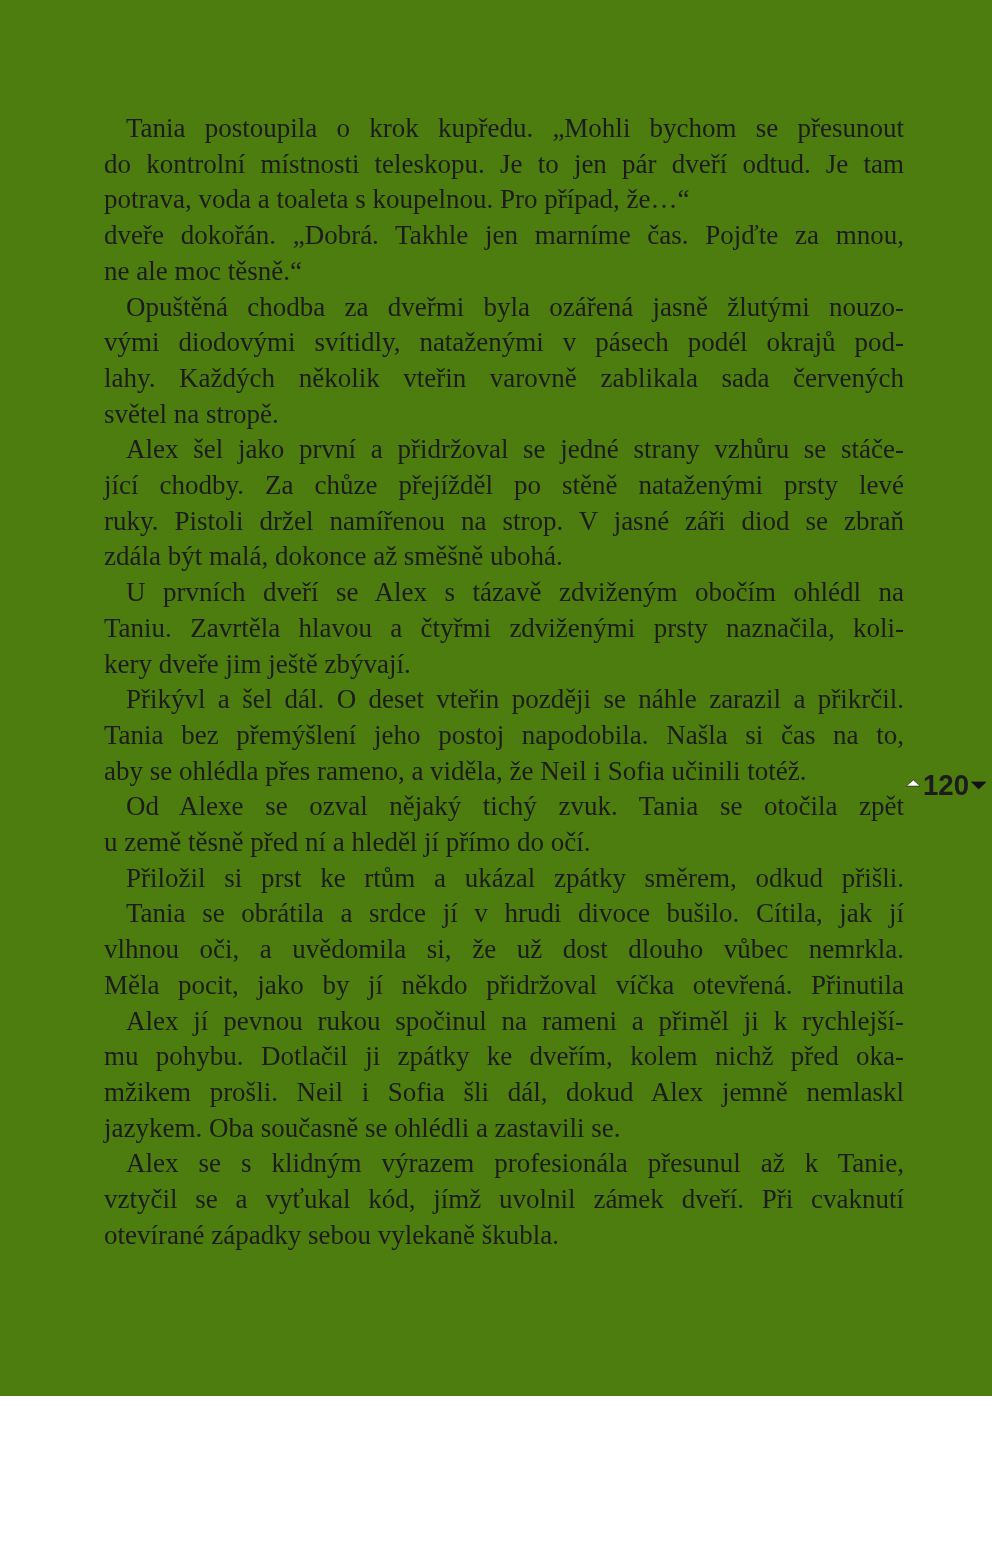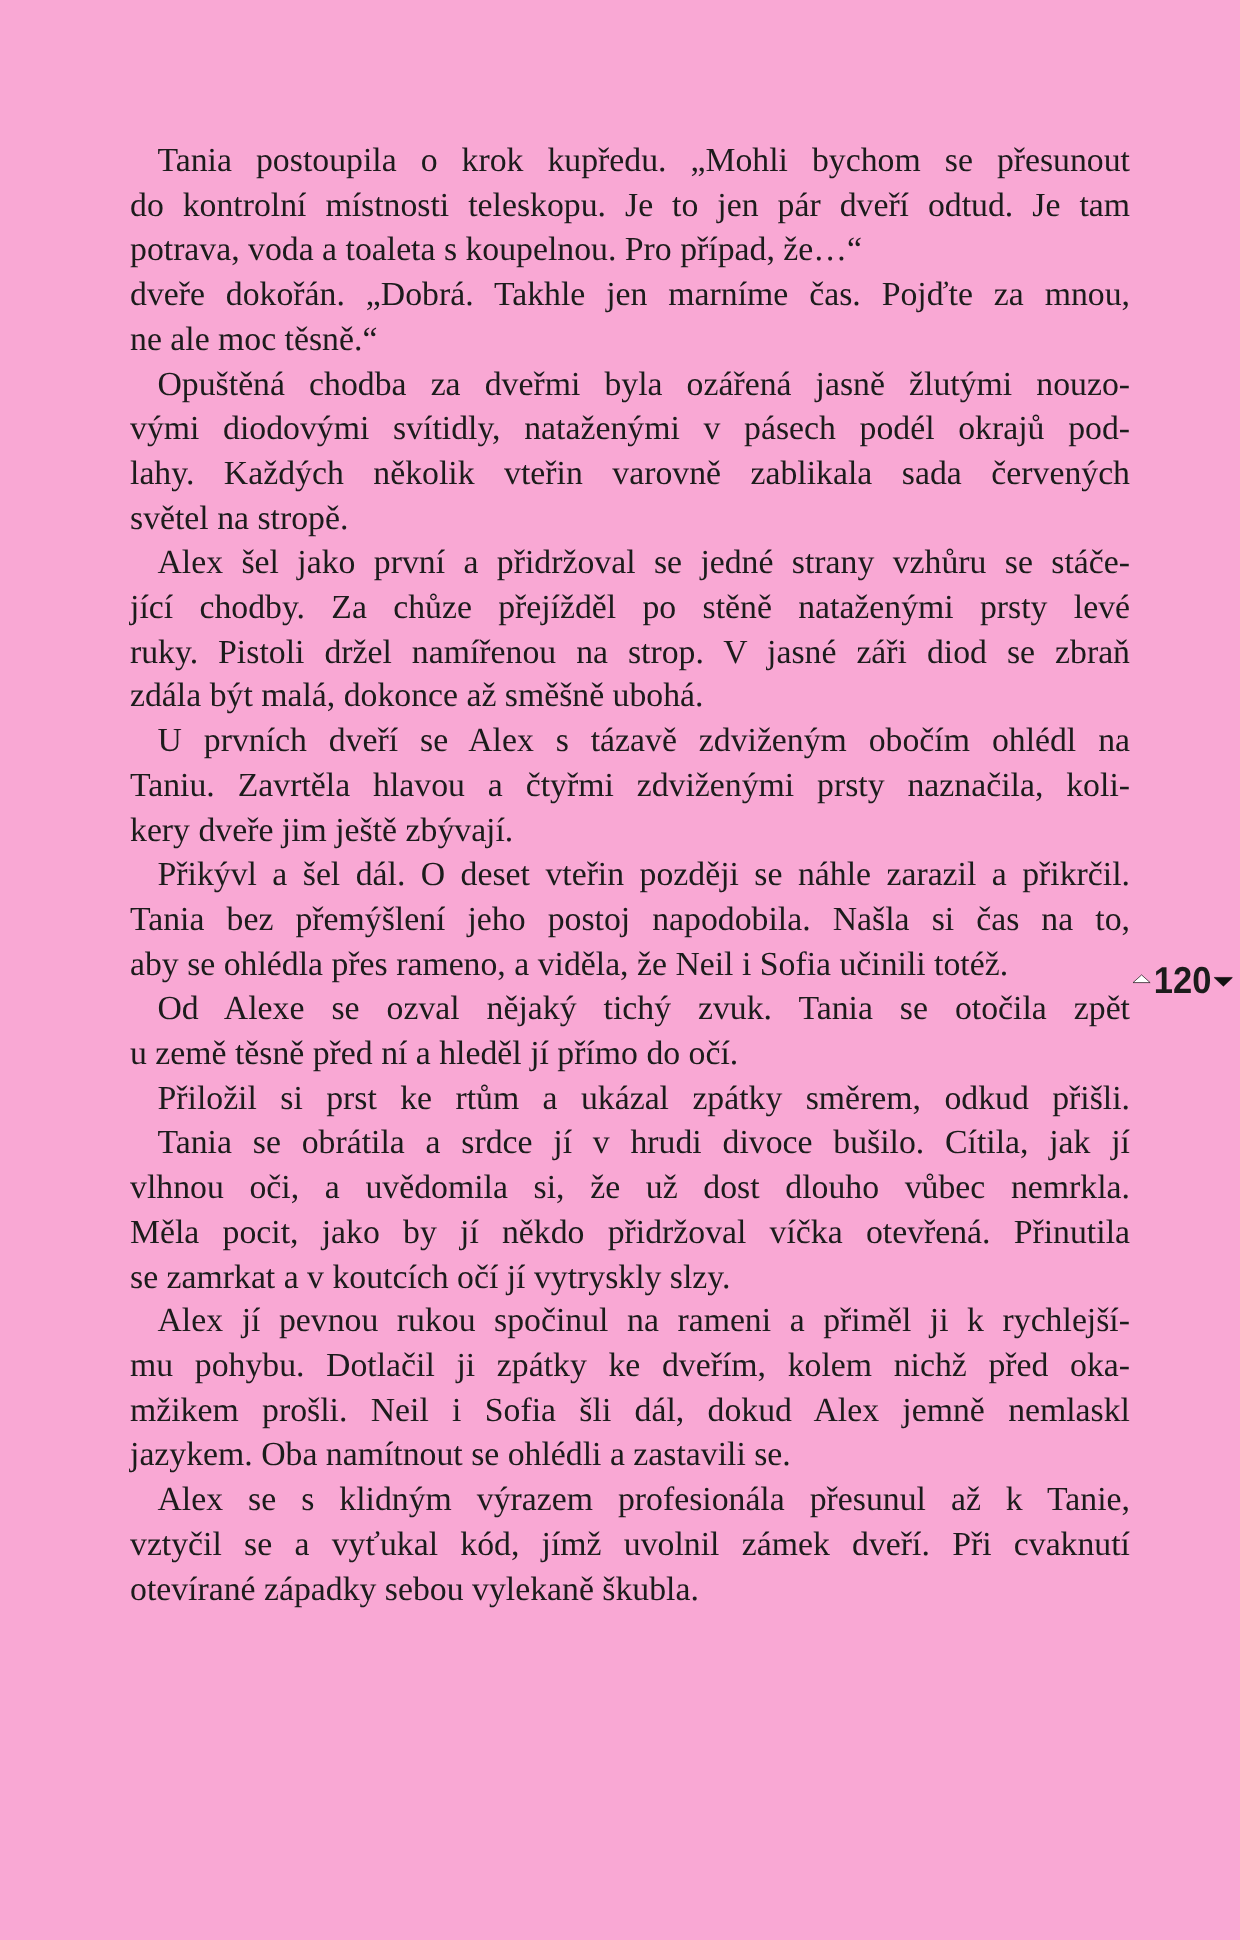--- a/index.html
+++ b/index.html
@@ -1,20 +1,20 @@
 <!DOCTYPE html>
 <html lang="cs"><head>
 <meta charset="utf-8">
 <style>
   html, body { margin: 0; padding: 0; background: #ffffff; }
   .page {
     position: relative;
     width: 992px;
-    height: 1552px;
-    background: #f9a8d4;
+    height: 1396px;
+    background: #4d7c0f;
     color: #1c1c1c;
     font-family: "Liberation Serif", serif;
     overflow: hidden;
   }
   .text-block {
     position: absolute;
     left: 104px;
     top: 111px;
     width: 800px;
     font-size: 27px;
@@ -86,27 +86,26 @@
         <div class="line just indent">Od Alexe se ozval nějaký tichý zvuk. Tania se otočila zpět</div>
         <div class="line">u země těsně před ní a hleděl jí přímo do očí.</div>
       </div>
       <div class="para">
         <div class="line just indent">Přiložil si prst ke rtům a ukázal zpátky směrem, odkud přišli.</div>
       </div>
       <div class="para">
         <div class="line just indent">Tania se obrátila a srdce jí v hrudi divoce bušilo. Cítila, jak jí</div>
         <div class="line just">vlhnou oči, a uvědomila si, že už dost dlouho vůbec nemrkla.</div>
         <div class="line just">Měla pocit, jako by jí někdo přidržoval víčka otevřená. Přinutila</div>
-        <div class="line">se zamrkat a v koutcích očí jí vytryskly slzy.</div>
       </div>
       <div class="para">
         <div class="line just indent">Alex jí pevnou rukou spočinul na rameni a přiměl ji k rychlejší-</div>
         <div class="line just">mu pohybu. Dotlačil ji zpátky ke dveřím, kolem nichž před oka-</div>
         <div class="line just">mžikem prošli. Neil i Sofia šli dál, dokud Alex jemně nemlaskl</div>
-        <div class="line">jazykem. Oba namítnout se ohlédli a zastavili se.</div>
+        <div class="line">jazykem. Oba současně se ohlédli a zastavili se.</div>
       </div>
       <div class="para">
         <div class="line just indent">Alex se s klidným výrazem profesionála přesunul až k Tanie,</div>
         <div class="line just">vztyčil se a vyťukal kód, jímž uvolnil zámek dveří. Při cvaknutí</div>
         <div class="line">otevírané západky sebou vylekaně škubla.</div>
       </div>
     </div>
 
   <div class="pager">
     <svg class="tri tri-up" width="66" height="32" viewBox="0 0 66 32">

